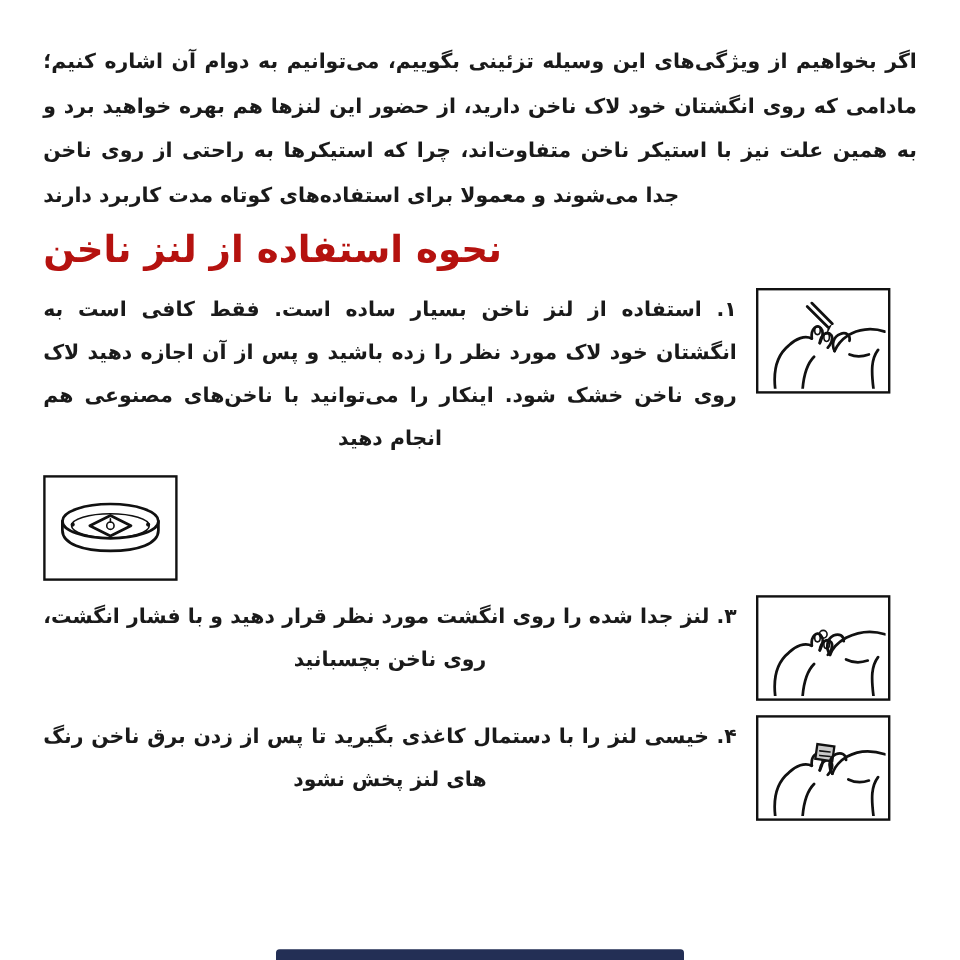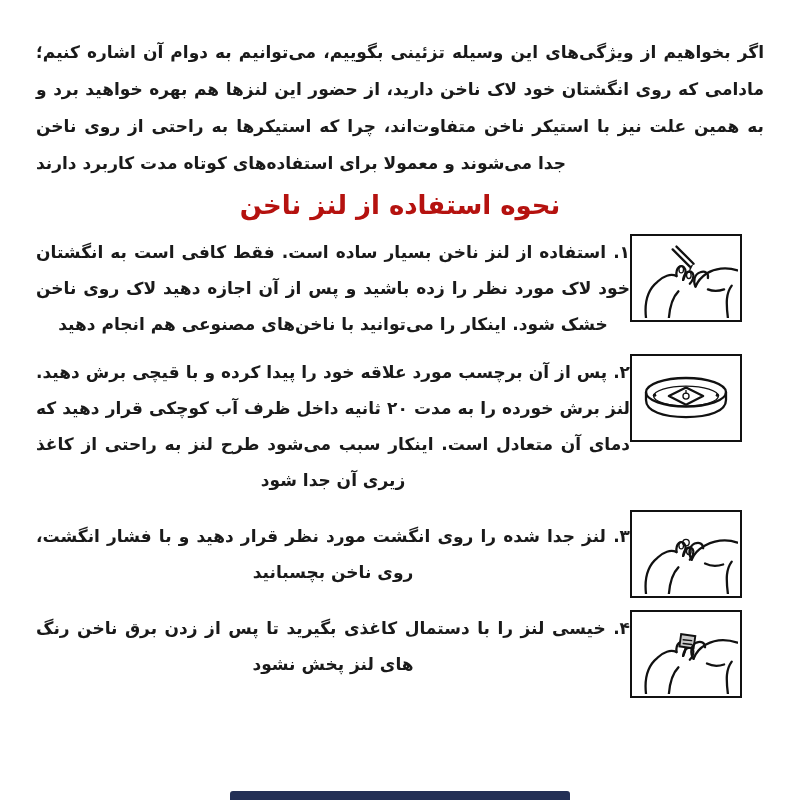--- a/index.html
+++ b/index.html
@@ -16,32 +16,33 @@
     margin:0;
     font-size:17px;
     font-weight:700;
     line-height:37px;
     text-align:justify;
     text-align-last:left;
   }
 
   .heading {
     margin:8px 0 14px;
-    font-size:26px;
+    font-size:31px;
     font-weight:800;
-    text-align:center;
+    text-align:left;
     letter-spacing:0;
   }
 
   .step {
     display:flex;
     align-items:flex-start;
+    gap:16px;
     margin:0 0 12px 0;
   }
-  .step.center { align-items:center; }
+  .step.center { }
 
   .step-text {
     margin:0;
     flex:1;
     font-size:17px;
     font-weight:700;
     line-height:36px;
     text-align:justify;
     text-align-last:center;
   }
@@ -99,21 +100,20 @@
         <path class="lineart" d="M77,54 C82,56 88,56 94,54"></path>
 
         <path class="lineart" d="M40,12 L58,30"></path>
         <path class="lineart" d="M44,9 L62,27"></path>
         <path class="filled" d="M58,30 L62,27 L57,37 Z"></path>
       </svg>
     </figure>
   </div>
 
   <div class="step">
-    <p class="step-text" dir="rtl">۲. پس از آن برچسب مورد علاقه خود را پیدا کرده و با قیچی برش دهید. لنز برش خورده را به مدت ۲۰ ثانیه داخل ظرف آب کوچکی قرار دهید که دمای آن متعادل است. اینکار سبب می‌شود طرح لنز به راحتی از کاغذ زیری آن جدا شود</p>
     <figure class="stepfig">
       <svg viewBox="0 0 108 84">
         <ellipse class="lineart" cx="54" cy="36" rx="42" ry="15"></ellipse>
         <path class="lineart" d="M12,36 L12,44 C12,56 30,62 54,62 C78,62 96,56 96,44 L96,36"></path>
         <ellipse class="lineart-thin" cx="54" cy="40" rx="34" ry="10.5"></ellipse>
         <path class="lineart" d="M54,31 L72,40 L54,49 L36,40 Z"></path>
         <circle class="lineart-thin" cx="54" cy="40" r="3.2"></circle>
         <path class="lineart-thin" d="M54,34 L54,37"></path>
         <circle class="filled" cx="21" cy="39" r="1.8"></circle>
         <circle class="filled" cx="87" cy="39" r="1.8"></circle>

